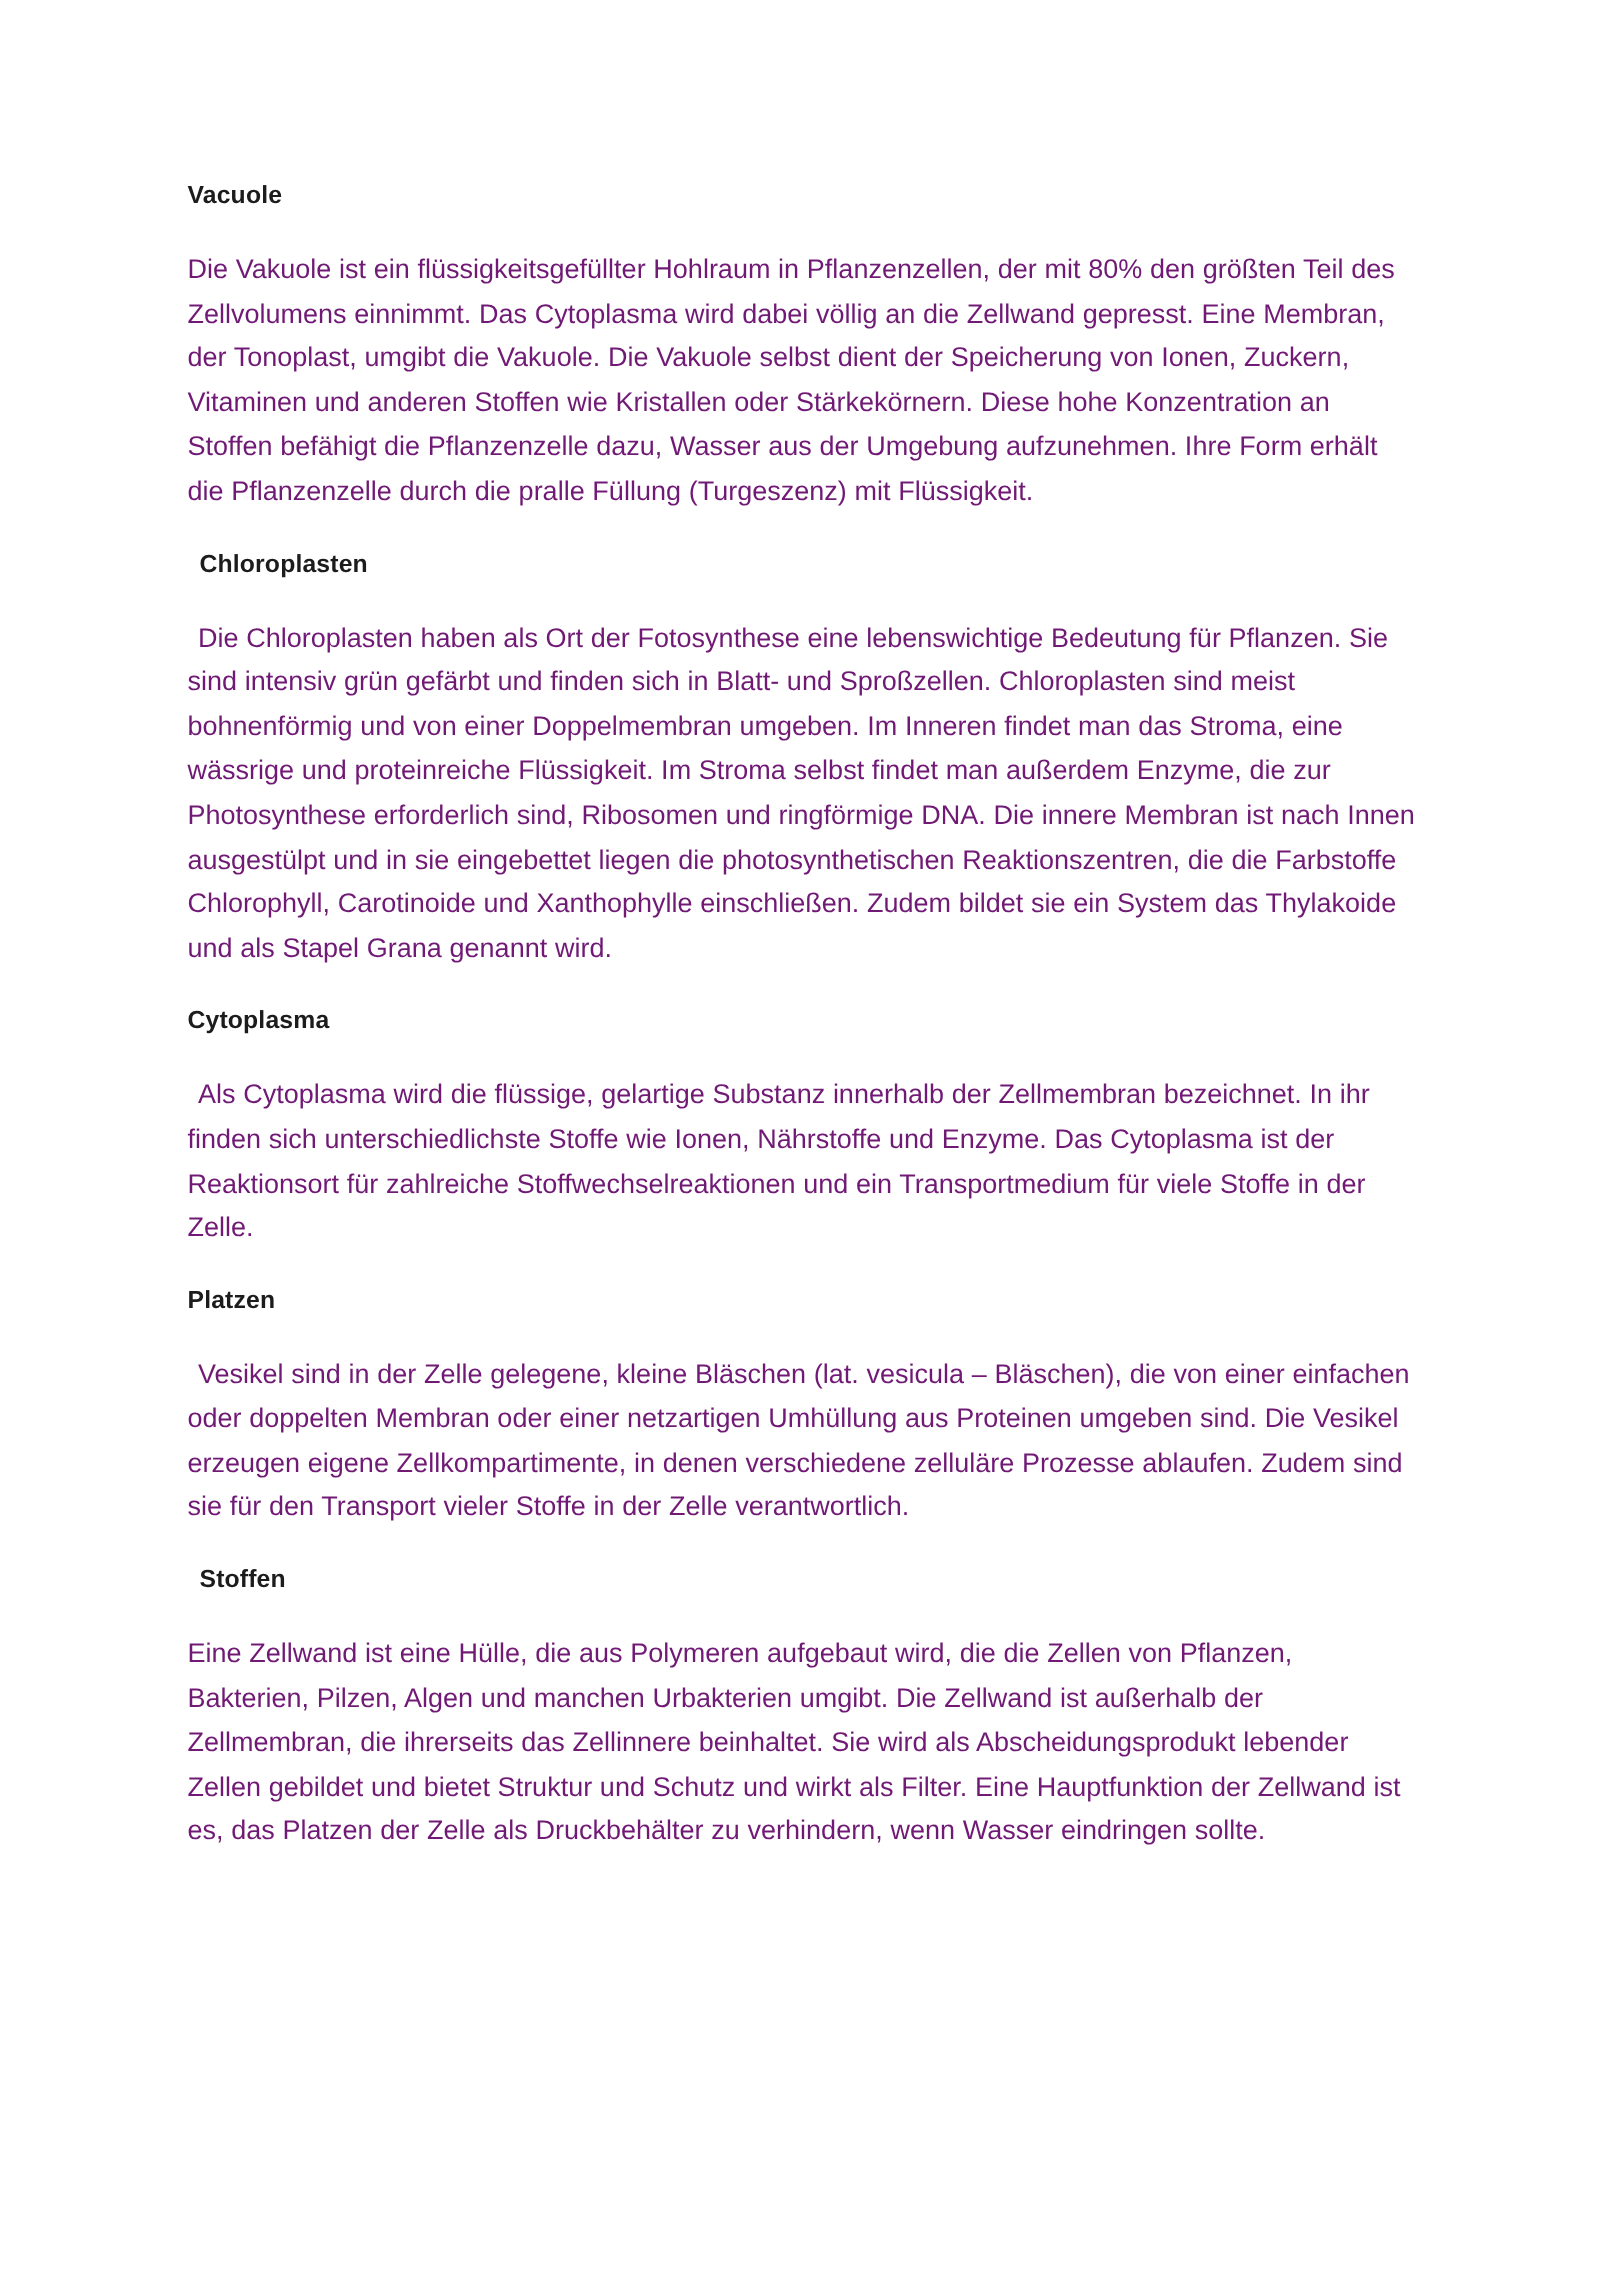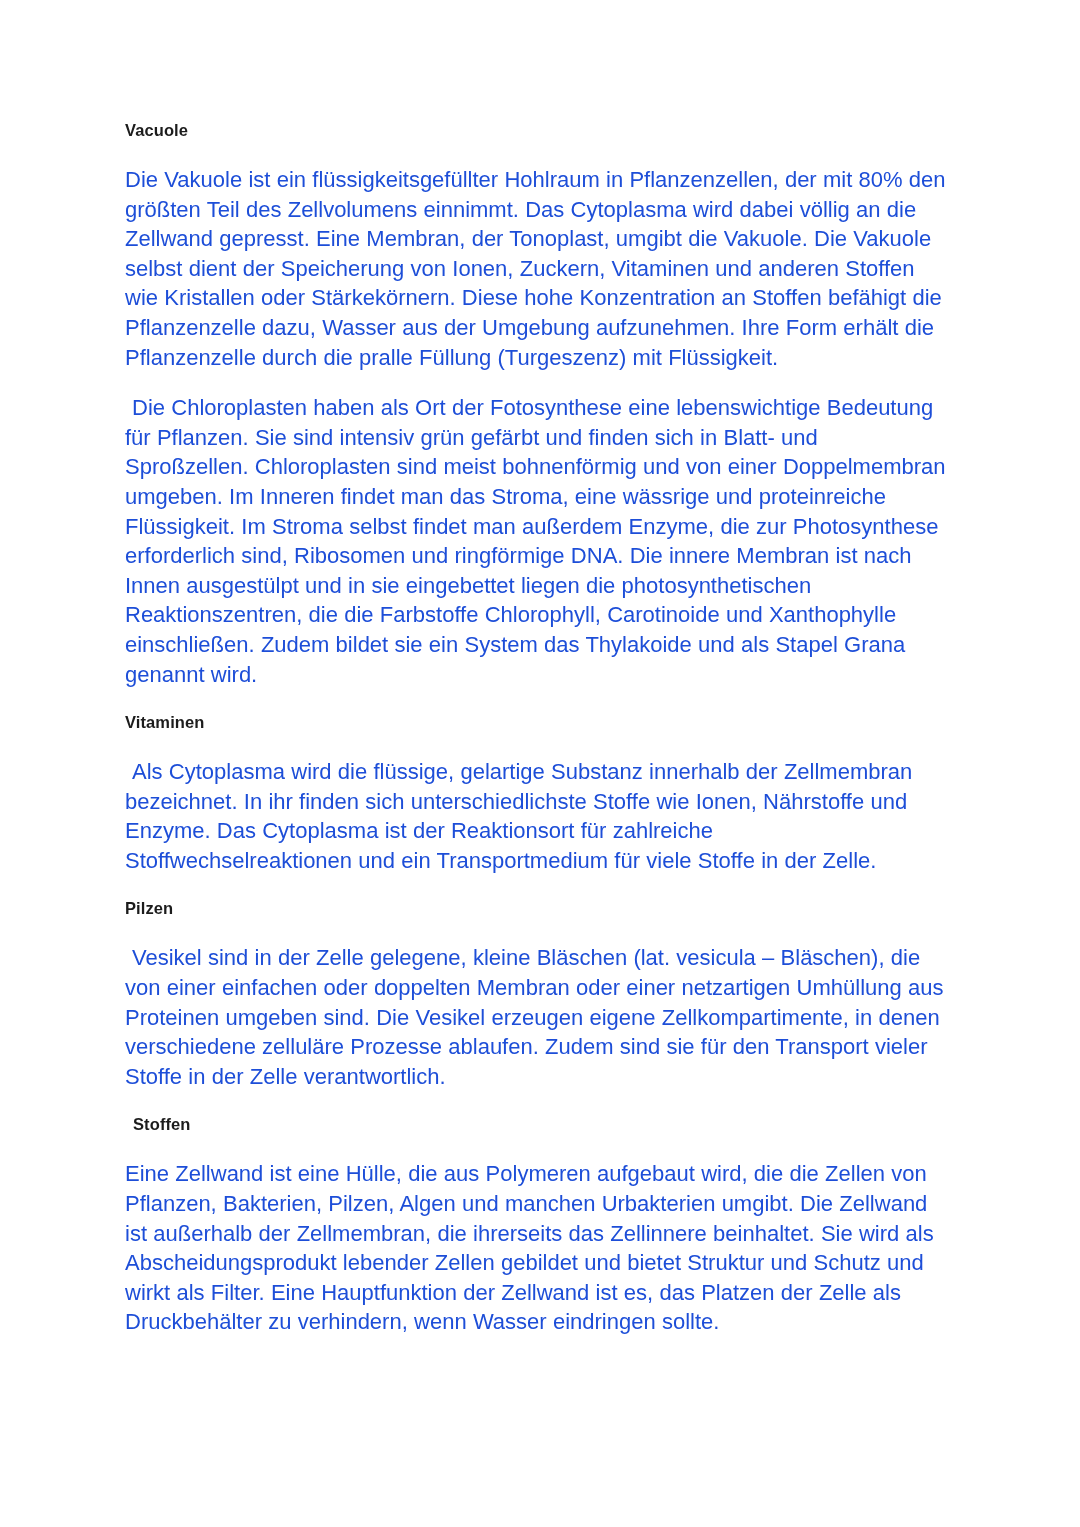--- a/index.html
+++ b/index.html
@@ -34,25 +34,25 @@
     letter-spacing: 0.1px;
     margin: 0 0 23px 0;
     padding: 0;
     color: #1c1c1c;
     white-space: pre-wrap;
   }
   h2.section-heading.indented {
     text-indent: 8px;
   }
   p.section-body {
-    font-size: 22px;
+    font-size: 18px;
     line-height: 29.6px;
     margin: 0 0 21px 0;
     padding: 0;
-    color: #1d4ed8;
+    color: #701a75;
     text-align: left;
     white-space: pre-wrap;
     word-spacing: 0.15px;
   }
   p.section-body.indented {
     text-indent: 7px;
   }
   .block {
     margin: 0;
   }
@@ -68,30 +68,31 @@
 
 <div class="page">
   <div class="doc-body">
 
     <div class="block">
       <h2 class="section-heading">Vacuole</h2>
       <p class="section-body">Die Vakuole ist ein flüssigkeitsgefüllter Hohlraum in Pflanzenzellen, der mit 80% den größten Teil des Zellvolumens einnimmt. Das Cytoplasma wird dabei völlig an die Zellwand gepresst. Eine Membran, der Tonoplast, umgibt die Vakuole. Die Vakuole selbst dient der Speicherung von Ionen, Zuckern, Vitaminen und anderen Stoffen wie Kristallen oder Stärkekörnern. Diese hohe Konzentration an Stoffen befähigt die Pflanzenzelle dazu, Wasser aus der Umgebung aufzunehmen. Ihre Form erhält die Pflanzenzelle durch die pralle Füllung (Turgeszenz) mit Flüssigkeit.</p>
     </div>
 
     <div class="block">
+      <h2 class="section-heading indented">Chloroplasten</h2>
       <p class="section-body indented">Die Chloroplasten haben als Ort der Fotosynthese eine lebenswichtige Bedeutung für Pflanzen. Sie sind intensiv grün gefärbt und finden sich in Blatt- und Sproßzellen. Chloroplasten sind meist bohnenförmig und von einer Doppelmembran umgeben. Im Inneren findet man das Stroma, eine wässrige und proteinreiche Flüssigkeit. Im Stroma selbst findet man außerdem Enzyme, die zur Photosynthese erforderlich sind, Ribosomen und ringförmige DNA. Die innere Membran ist nach Innen ausgestülpt und in sie eingebettet liegen die photosynthetischen Reaktionszentren, die die Farbstoffe Chlorophyll, Carotinoide und Xanthophylle einschließen. Zudem bildet sie ein System das Thylakoide und als Stapel Grana genannt wird.</p>
     </div>
 
     <div class="block">
-      <h2 class="section-heading">Vitaminen</h2>
+      <h2 class="section-heading">Cytoplasma</h2>
       <p class="section-body indented">Als Cytoplasma wird die flüssige, gelartige Substanz innerhalb der Zellmembran bezeichnet. In ihr finden sich unterschiedlichste Stoffe wie Ionen, Nährstoffe und Enzyme. Das Cytoplasma ist der Reaktionsort für zahlreiche Stoffwechselreaktionen und ein Transportmedium für viele Stoffe in der Zelle.</p>
     </div>
 
     <div class="block">
-      <h2 class="section-heading">Pilzen</h2>
+      <h2 class="section-heading">Platzen</h2>
       <p class="section-body indented">Vesikel sind in der Zelle gelegene, kleine Bläschen (lat. vesicula – Bläschen), die von einer einfachen oder doppelten Membran oder einer netzartigen Umhüllung aus Proteinen umgeben sind. Die Vesikel erzeugen eigene Zellkompartimente, in denen verschiedene zelluläre Prozesse ablaufen. Zudem sind sie für den Transport vieler Stoffe in der Zelle verantwortlich.</p>
     </div>
 
     <div class="block">
       <h2 class="section-heading indented">Stoffen</h2>
       <p class="section-body">Eine Zellwand ist eine Hülle, die aus Polymeren aufgebaut wird, die die Zellen von Pflanzen, Bakterien, Pilzen, Algen und manchen Urbakterien umgibt. Die Zellwand ist außerhalb der Zellmembran, die ihrerseits das Zellinnere beinhaltet. Sie wird als Abscheidungsprodukt lebender Zellen gebildet und bietet Struktur und Schutz und wirkt als Filter. Eine Hauptfunktion der Zellwand ist es, das Platzen der Zelle als Druckbehälter zu verhindern, wenn Wasser eindringen sollte.</p>
     </div>
 
   </div>
 </div>

